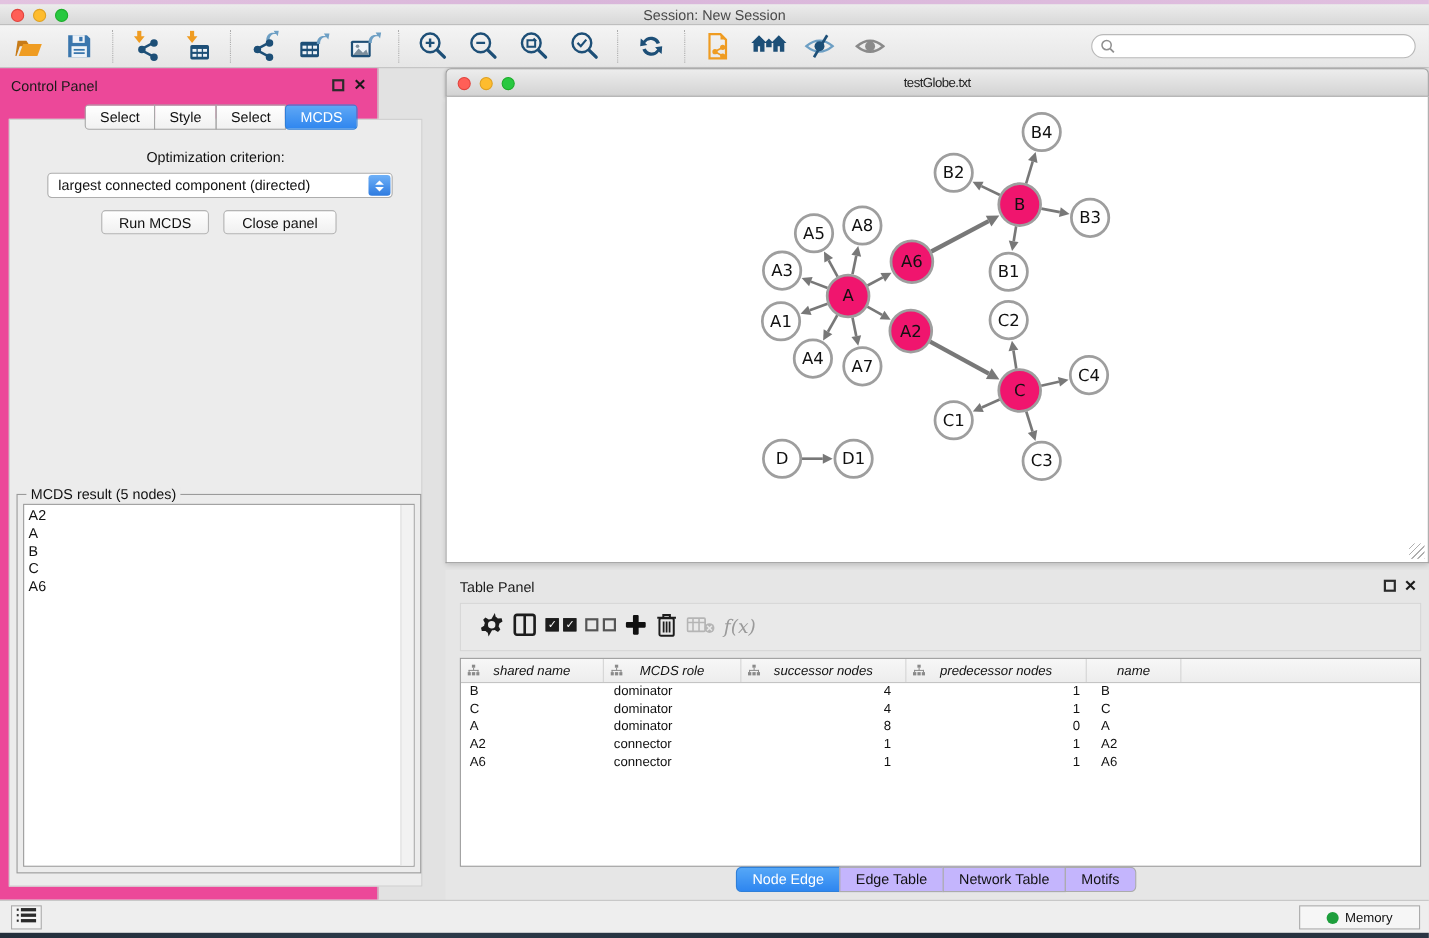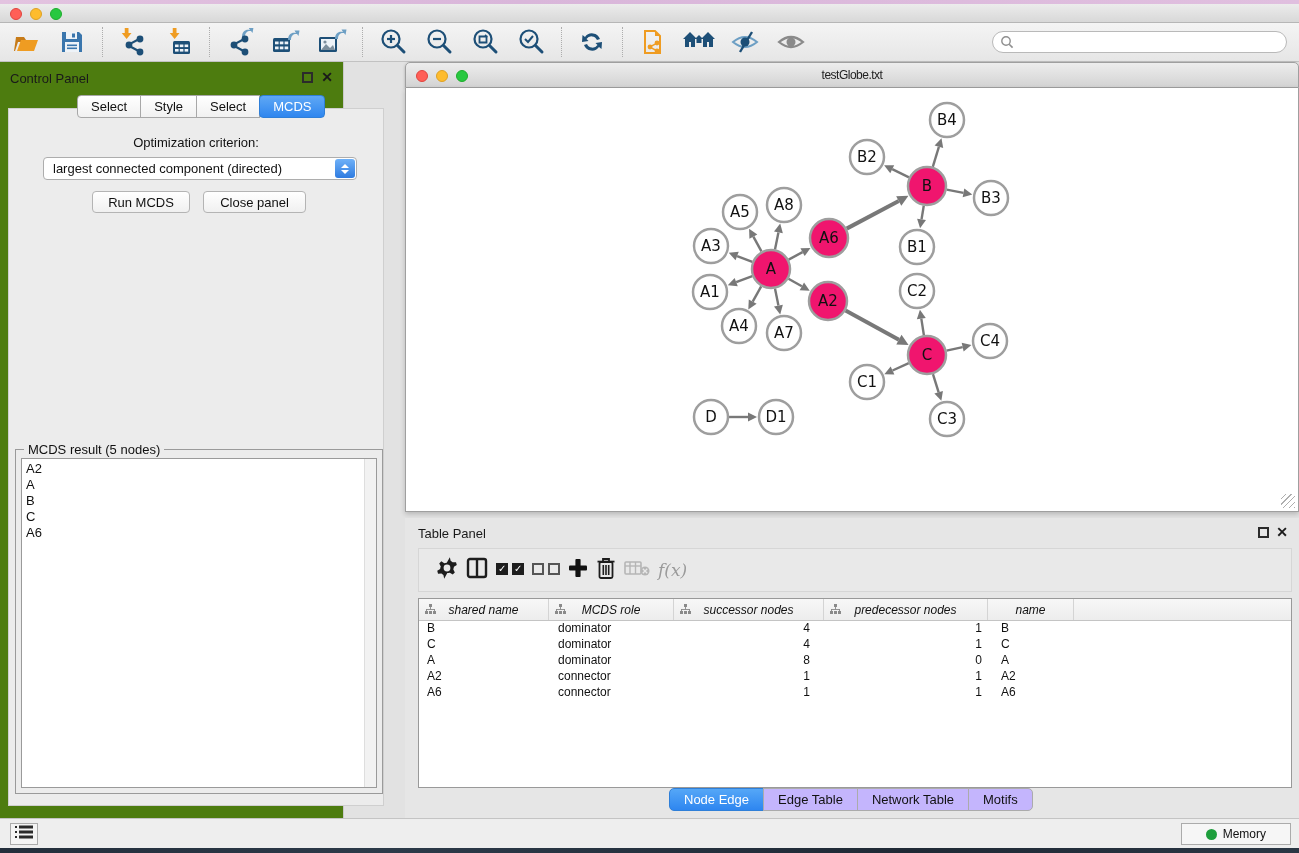--- a/index.html
+++ b/index.html
@@ -23,21 +23,21 @@
   #toolbar { left:0; top:23px; width:1299px; height:39px; background:linear-gradient(#f4f4f4,#e6e6e6); border-bottom:1px solid #c2c2c2; display:flex; align-items:center; padding-left:10px; }
   .tb-group { display:flex; align-items:center; gap:14px; padding:0 14px; }
   .tb-sep { width:1px; height:30px; border-left:1px dotted #adadad; }
   .tb-btn { width:32px; height:32px; display:flex; align-items:center; justify-content:center; cursor:pointer; }
   .tb-btn svg { display:block; }
   #search-wrap { margin-left:auto; margin-right:12px; position:relative; }
   #search-input { width:295px; height:22px; border:1px solid #b9b9b9; border-radius:12px; background:#fff; padding:0 8px 0 26px; font-size:12px; outline:none; }
   #search-wrap .mag { position:absolute; left:8px; top:4px; }
 
   
-  #control-panel { left:0; top:62px; width:344px; height:756px; background:#4d7c0f; border-right:1px solid #c9c9c9; }
+  #control-panel { left:0; top:62px; width:344px; height:756px; background:#ec4899; border-right:1px solid #c9c9c9; }
   #cp-header { position:absolute; left:10px; top:9px; font-size:13px; color:#1a1a1a; }
   .panel-float { position:absolute; width:11px; height:11px; border:2px solid #2b2b2b; background:transparent; }
   .panel-close { position:absolute; font-size:14px; font-weight:bold; color:#1a1a1a; line-height:11px; }
   #cp-float { right:30px; top:10px; }
   #cp-close { right:10px; top:10px; }
 
   #cp-tabs { position:absolute; left:78px; top:33px; display:flex; z-index:3; }
   .cp-tab { padding:3px 13px; font-size:13px; color:#111; background:linear-gradient(#ffffff,#f1f1f1); border:1px solid #a8a8a8; margin-left:-1px; cursor:pointer; }
   .cp-tab:first-child { border-radius:4px 0 0 4px; }
   .cp-tab.active { background:linear-gradient(#5fa8f5,#2f86ef); color:#fff; border:1px solid #2f7fd8; border-radius:4px; }
@@ -107,20 +107,21 @@
 <body>
 
 <div id="wallpaper-top" class="abs"></div>
 
 <div id="titlebar" class="abs">
   <div class="lights">
     <div class="light red"></div>
     <div class="light yellow"></div>
     <div class="light green"></div>
   </div>
+  <div class="title">Session: New Session</div>
 </div>
 
 <div id="toolbar" class="abs">
   <div class="tb-group" style="padding-left:0;">
     <div class="tb-btn">
       <span>
           <svg width="28" height="24" viewBox="0 0 28 24">
             <path d="M2 21 L4 7 h8 l2 3 h9 v2 h-17 l-3 9 z" fill="#c77b18"></path>
             <path d="M5 21 L9 10 h17 l-4 11 z" fill="#ef9c22"></path>
           </svg>

